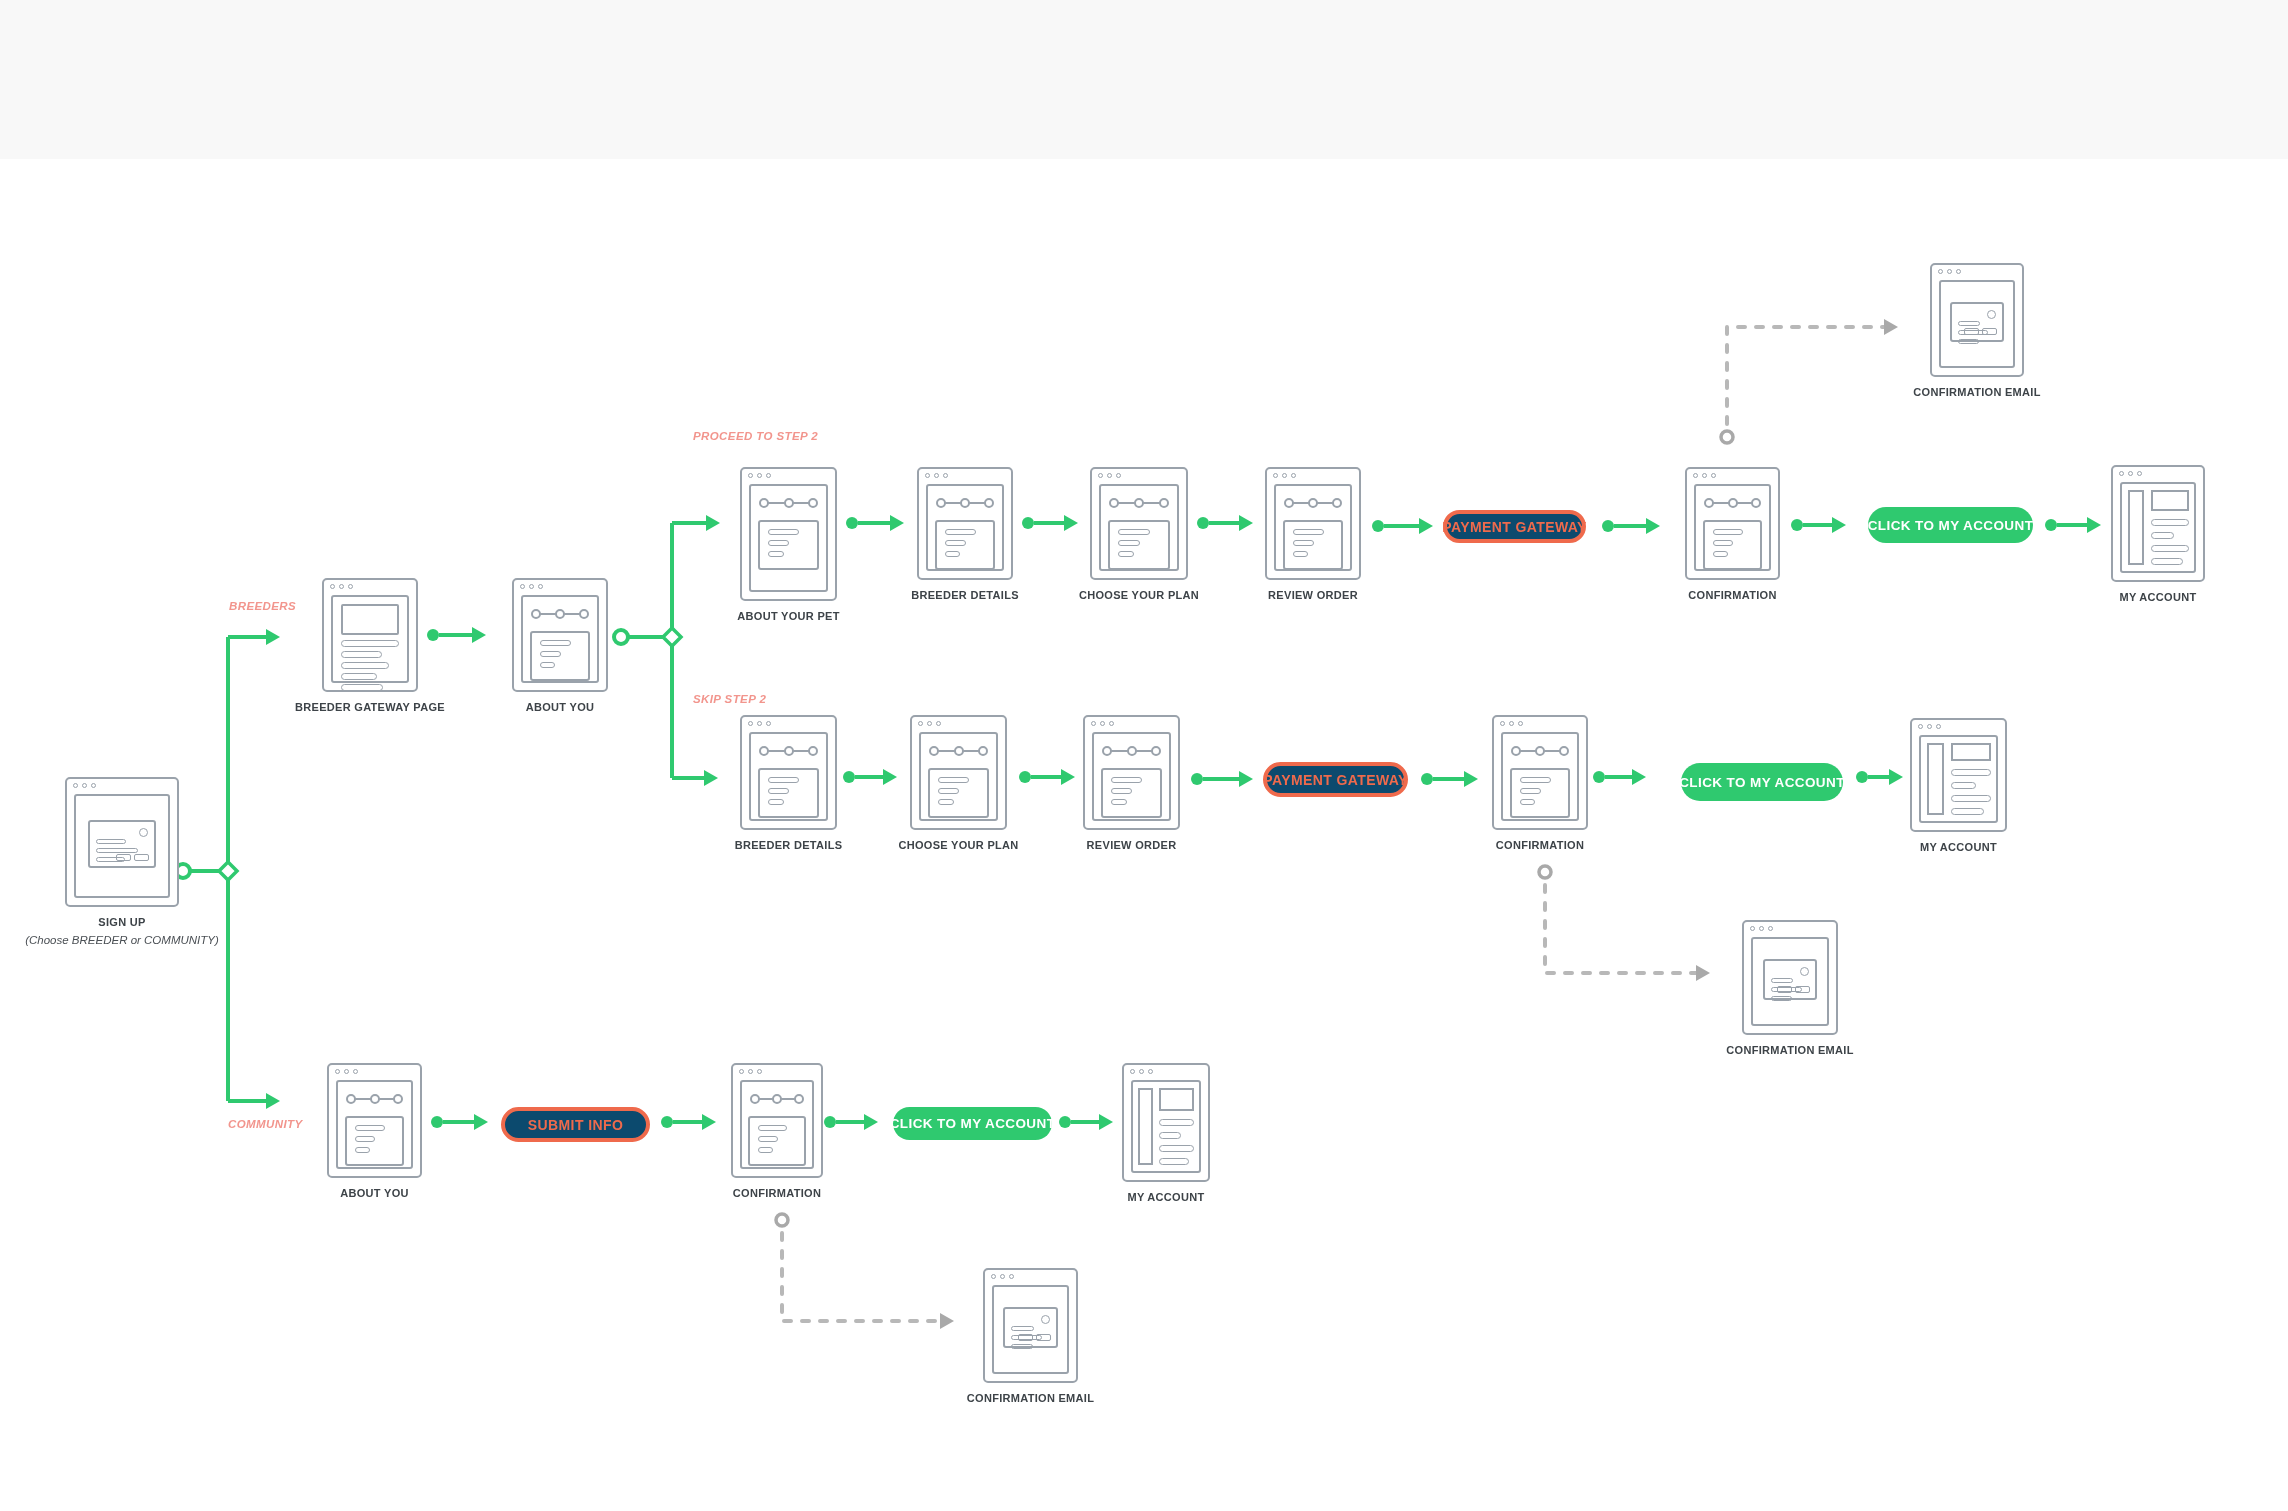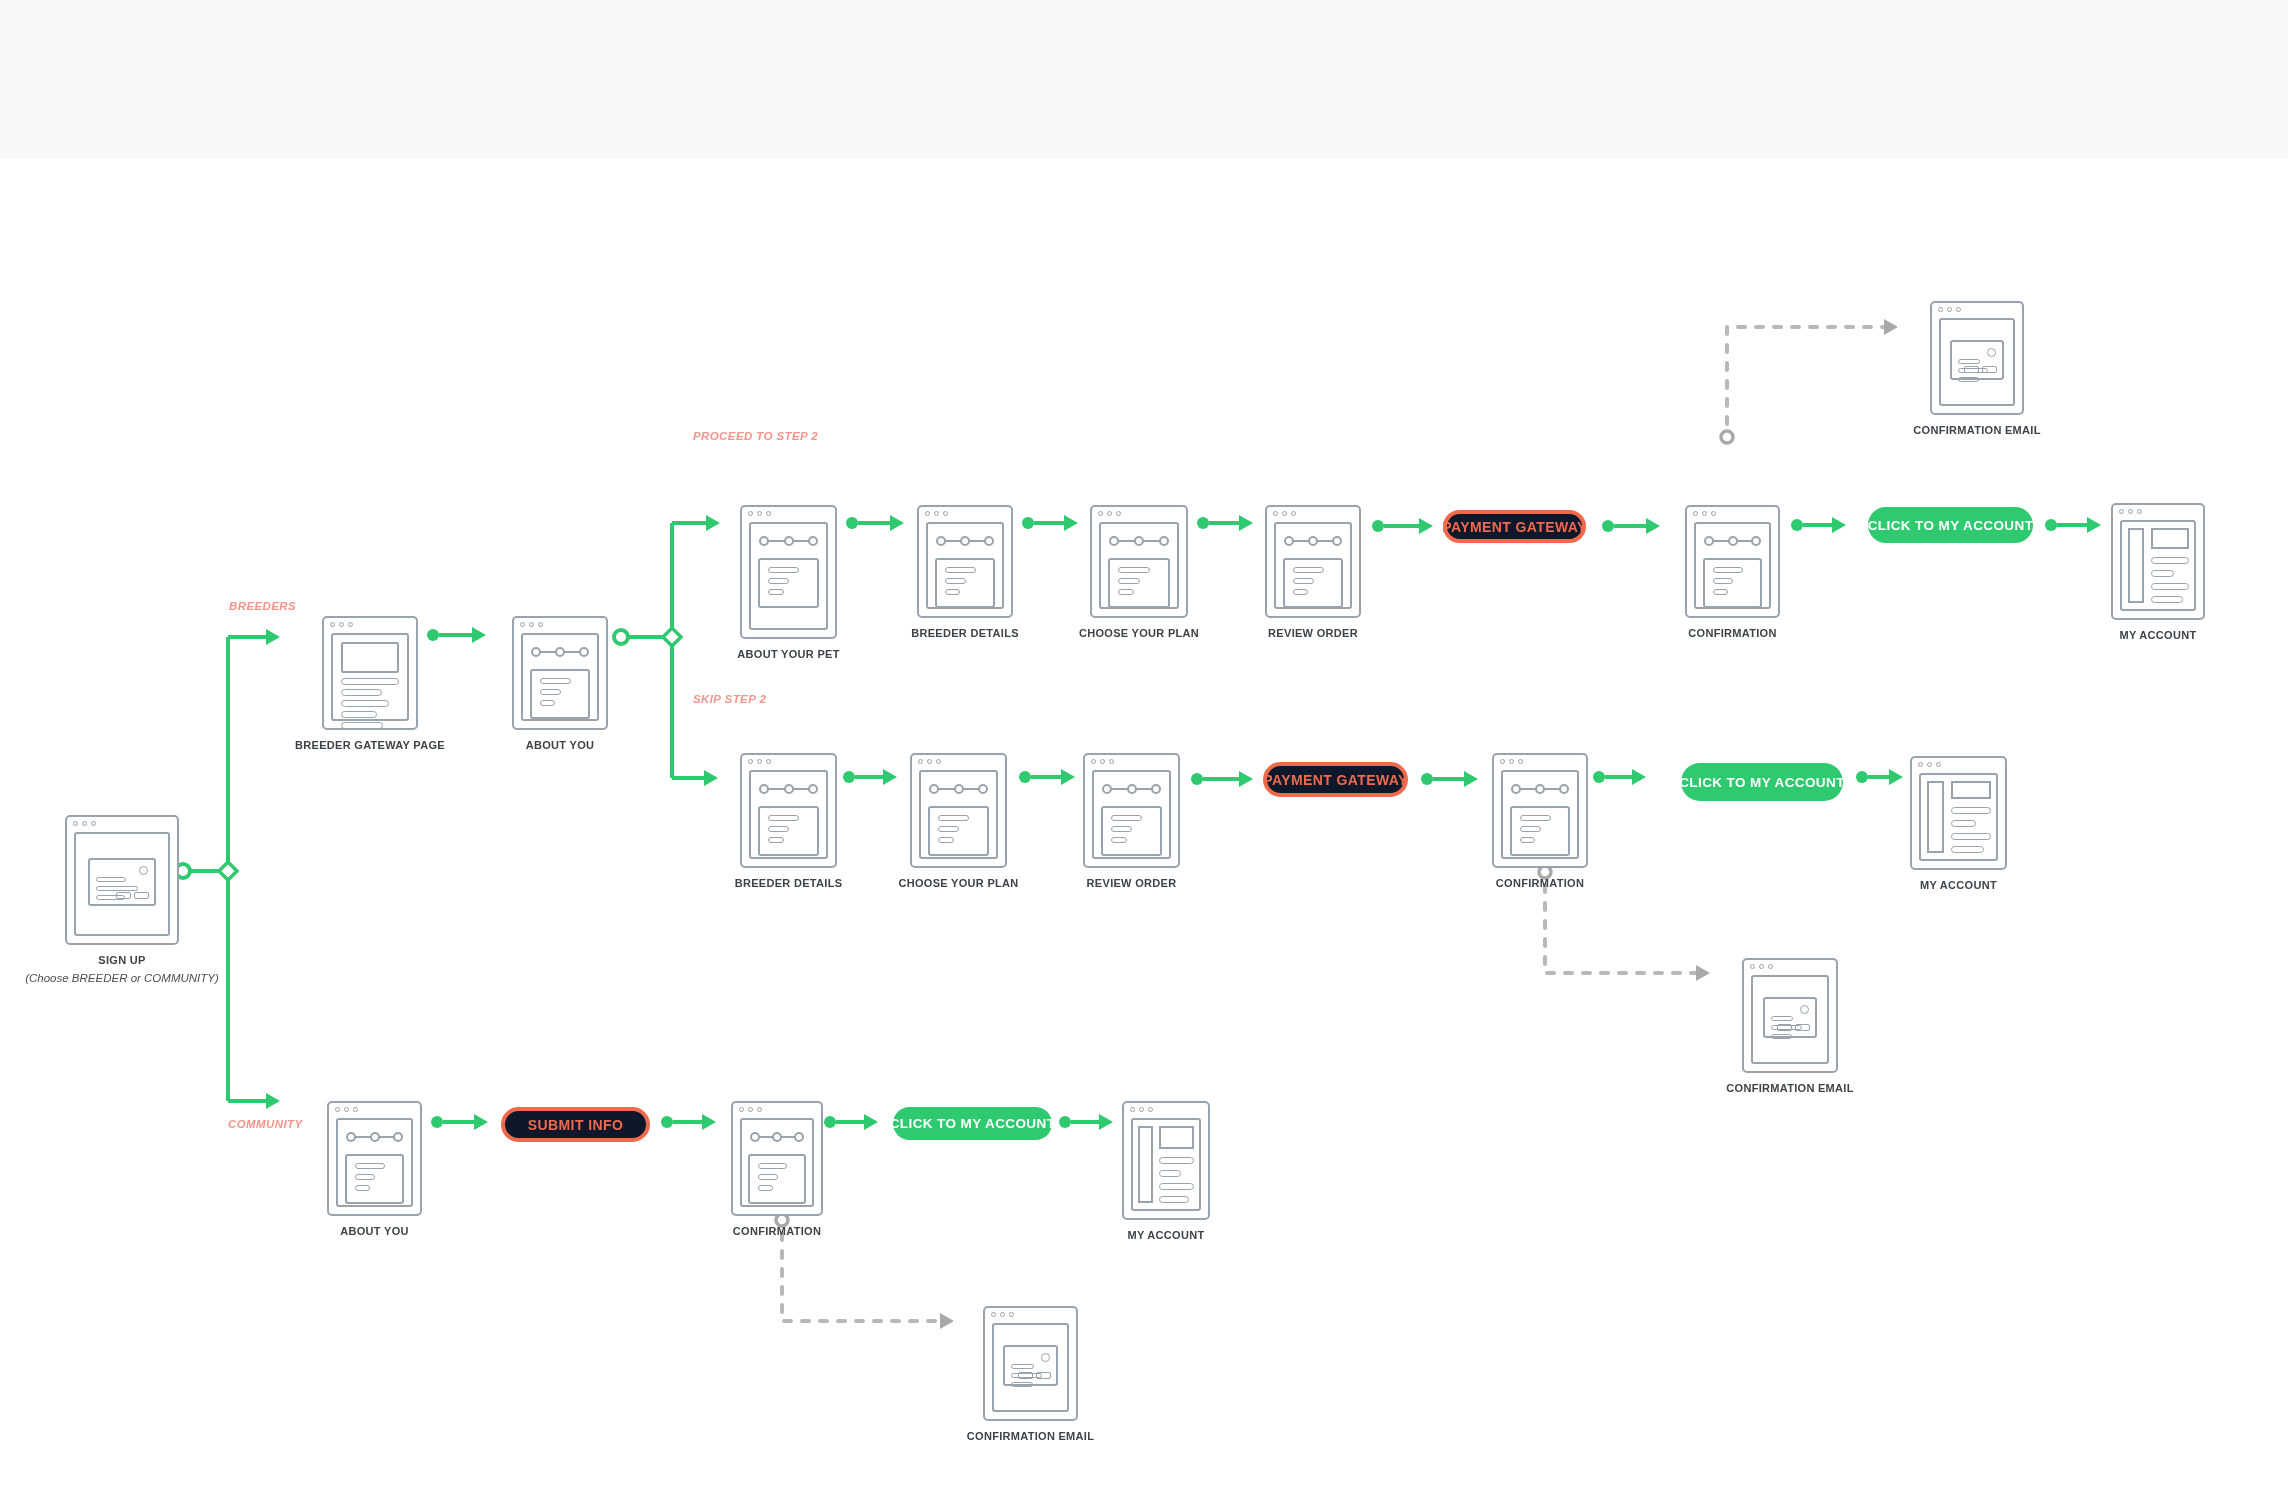--- a/index.html
+++ b/index.html
@@ -9,31 +9,31 @@
   .title{position:absolute;left:0;top:64px;width:2288px;text-align:center;
          font-size:25px;font-weight:bold;letter-spacing:1.5px;color:#4c5156;}
   svg.wires{position:absolute;left:0;top:0;pointer-events:none;}
   .gl{stroke:#2fc96f;stroke-width:4;fill:none;}
   .gd{fill:#2fc96f;}
   .gring{fill:#fff;stroke:#2fc96f;stroke-width:4;}
   .gdia{fill:#fff;stroke:#2fc96f;stroke-width:3.5;}
   .dash{stroke:#b8b8b8;stroke-width:4;fill:none;stroke-dasharray:7 11;stroke-linecap:round;}
   .gray-ring{fill:#fff;stroke:#a9a9a9;stroke-width:3.5;}
 
-  .node{position:absolute;margin-top:38px;}
+  .node{position:absolute;}
   .thumb{position:absolute;inset:0;background:#fff;border:2px solid #9aa2ab;border-radius:5px;}
   .nlabel{position:absolute;top:calc(100% + 9px);left:50%;transform:translateX(-50%);
           white-space:nowrap;font-size:11px;font-weight:bold;color:#3d4348;letter-spacing:.3px;}
   .nnote{position:absolute;top:calc(100% + 27px);left:50%;transform:translateX(-50%);
          white-space:nowrap;font-size:11.5px;font-style:italic;color:#4a4f54;}
   .blabel{position:absolute;font-size:11.5px;font-weight:bold;font-style:italic;
           color:#f2958d;letter-spacing:.4px;white-space:nowrap;}
   .pill{position:absolute;display:flex;align-items:center;justify-content:center;
         border-radius:999px;font-weight:bold;letter-spacing:.4px;white-space:nowrap;box-sizing:border-box;}
-  .pill.outline{border:4px solid #ef6a4c;color:#ef6a4c;background:#0f172a;font-size:14px;}
+  .pill.outline{border:4px solid #ef6a4c;color:#ef6a4c;background:#0c4a6e;font-size:14px;}
   .pill.solid{background:#2fc96f;color:#ffffff;font-size:13.5px;}
 
   
   .dots{position:absolute;top:4px;left:6px;display:flex;gap:4px;}
   .dots i{width:5px;height:5px;border:1.3px solid #9aa2ab;border-radius:50%;box-sizing:border-box;}
   .inner{position:absolute;left:7px;right:7px;top:15px;bottom:7px;border:2px solid #9aa2ab;border-radius:3px;}
   .bar{display:block;height:6px;border:1.5px solid #9aa2ab;border-radius:5px;box-sizing:border-box;}
   
   .srow{position:absolute;top:11px;left:11%;right:11%;height:12px;}
   .sln{position:absolute;top:5px;left:4px;right:4px;height:2px;background:#9aa2ab;}

